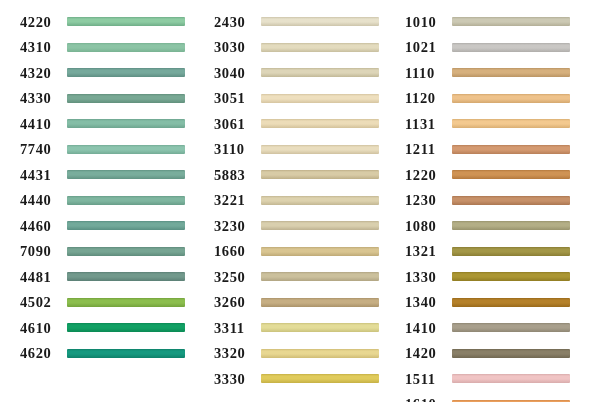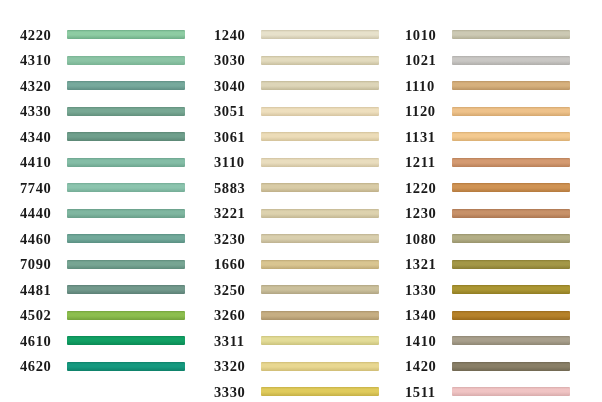--- a/index.html
+++ b/index.html
@@ -14,21 +14,21 @@
     font-family: "Liberation Serif", "DejaVu Serif", serif;
     overflow: hidden;
   }
   #chart {
     width: 602px;
     height: 402px;
     display: flex;
     flex-direction: row;
     align-items: flex-start;
     box-sizing: border-box;
-    padding-top: 22px;
+    padding-top: 9px;
     background: #ffffff;
   }
   .column {
     display: flex;
     flex-direction: column;
     box-sizing: border-box;
   }
   .col-0 { width: 200px; padding-left: 20px; }
   .col-1 { width: 196px; padding-left: 14px; }
   .col-2 { width: 206px; padding-left: 9px; }
@@ -89,35 +89,35 @@
           <div class="swatch-bar" style="background: linear-gradient(rgb(95, 143, 132) 0%, rgb(118, 169, 156) 22%, rgb(118, 169, 156) 55%, rgb(95, 143, 132) 100%);"></div>
         </div>
       </div>
       <div class="swatch-row">
         <div class="swatch-label">4330</div>
         <div class="swatch-bar-wrap">
           <div class="swatch-bar" style="background: linear-gradient(rgb(98, 144, 125) 0%, rgb(120, 168, 148) 22%, rgb(120, 168, 148) 55%, rgb(98, 144, 125) 100%);"></div>
         </div>
       </div>
       <div class="swatch-row">
-        <div class="swatch-label">4340</div>
-        <div class="swatch-bar-wrap">
-          <div class="swatch-bar" style="background: linear-gradient(rgb(91, 135, 117) 0%, rgb(111, 159, 140) 22%, rgb(111, 159, 140) 55%, rgb(91, 135, 117) 100%);"></div>
-        </div>
-      </div>
-      <div class="swatch-row">
         <div class="swatch-label">4410</div>
         <div class="swatch-bar-wrap">
           <div class="swatch-bar" style="background: linear-gradient(rgb(109, 165, 143) 0%, rgb(132, 189, 166) 22%, rgb(132, 189, 166) 55%, rgb(109, 165, 143) 100%);"></div>
         </div>
       </div>
       <div class="swatch-row">
         <div class="swatch-label">7740</div>
         <div class="swatch-bar-wrap">
           <div class="swatch-bar" style="background: linear-gradient(rgb(116, 172, 150) 0%, rgb(140, 196, 174) 22%, rgb(140, 196, 174) 55%, rgb(116, 172, 150) 100%);"></div>
+        </div>
+      </div>
+      <div class="swatch-row">
+        <div class="swatch-label">4431</div>
+        <div class="swatch-bar-wrap">
+          <div class="swatch-bar" style="background: linear-gradient(rgb(98, 148, 132) 0%, rgb(121, 173, 156) 22%, rgb(121, 173, 156) 55%, rgb(98, 148, 132) 100%);"></div>
         </div>
       </div>
       <div class="swatch-row">
         <div class="swatch-label">4440</div>
         <div class="swatch-bar-wrap">
           <div class="swatch-bar" style="background: linear-gradient(rgb(104, 158, 137) 0%, rgb(127, 182, 160) 22%, rgb(127, 182, 160) 55%, rgb(104, 158, 137) 100%);"></div>
         </div>
       </div>
       <div class="swatch-row">
         <div class="swatch-label">4460</div>
@@ -151,21 +151,21 @@
       </div>
       <div class="swatch-row">
         <div class="swatch-label">4620</div>
         <div class="swatch-bar-wrap">
           <div class="swatch-bar" style="background: linear-gradient(rgb(14, 129, 105) 0%, rgb(22, 153, 127) 22%, rgb(22, 153, 127) 55%, rgb(14, 129, 105) 100%);"></div>
         </div>
       </div>
     </div>
   <div class="column col-1">
       <div class="swatch-row">
-        <div class="swatch-label">1240</div>
+        <div class="swatch-label">2430</div>
         <div class="swatch-bar-wrap">
           <div class="swatch-bar" style="background: linear-gradient(rgb(205, 197, 171) 0%, rgb(231, 225, 203) 22%, rgb(231, 225, 203) 55%, rgb(205, 197, 171) 100%);"></div>
         </div>
       </div>
       <div class="swatch-row">
         <div class="swatch-label">3030</div>
         <div class="swatch-bar-wrap">
           <div class="swatch-bar" style="background: linear-gradient(rgb(200, 191, 159) 0%, rgb(227, 219, 190) 22%, rgb(227, 219, 190) 55%, rgb(200, 191, 159) 100%);"></div>
         </div>
       </div>

